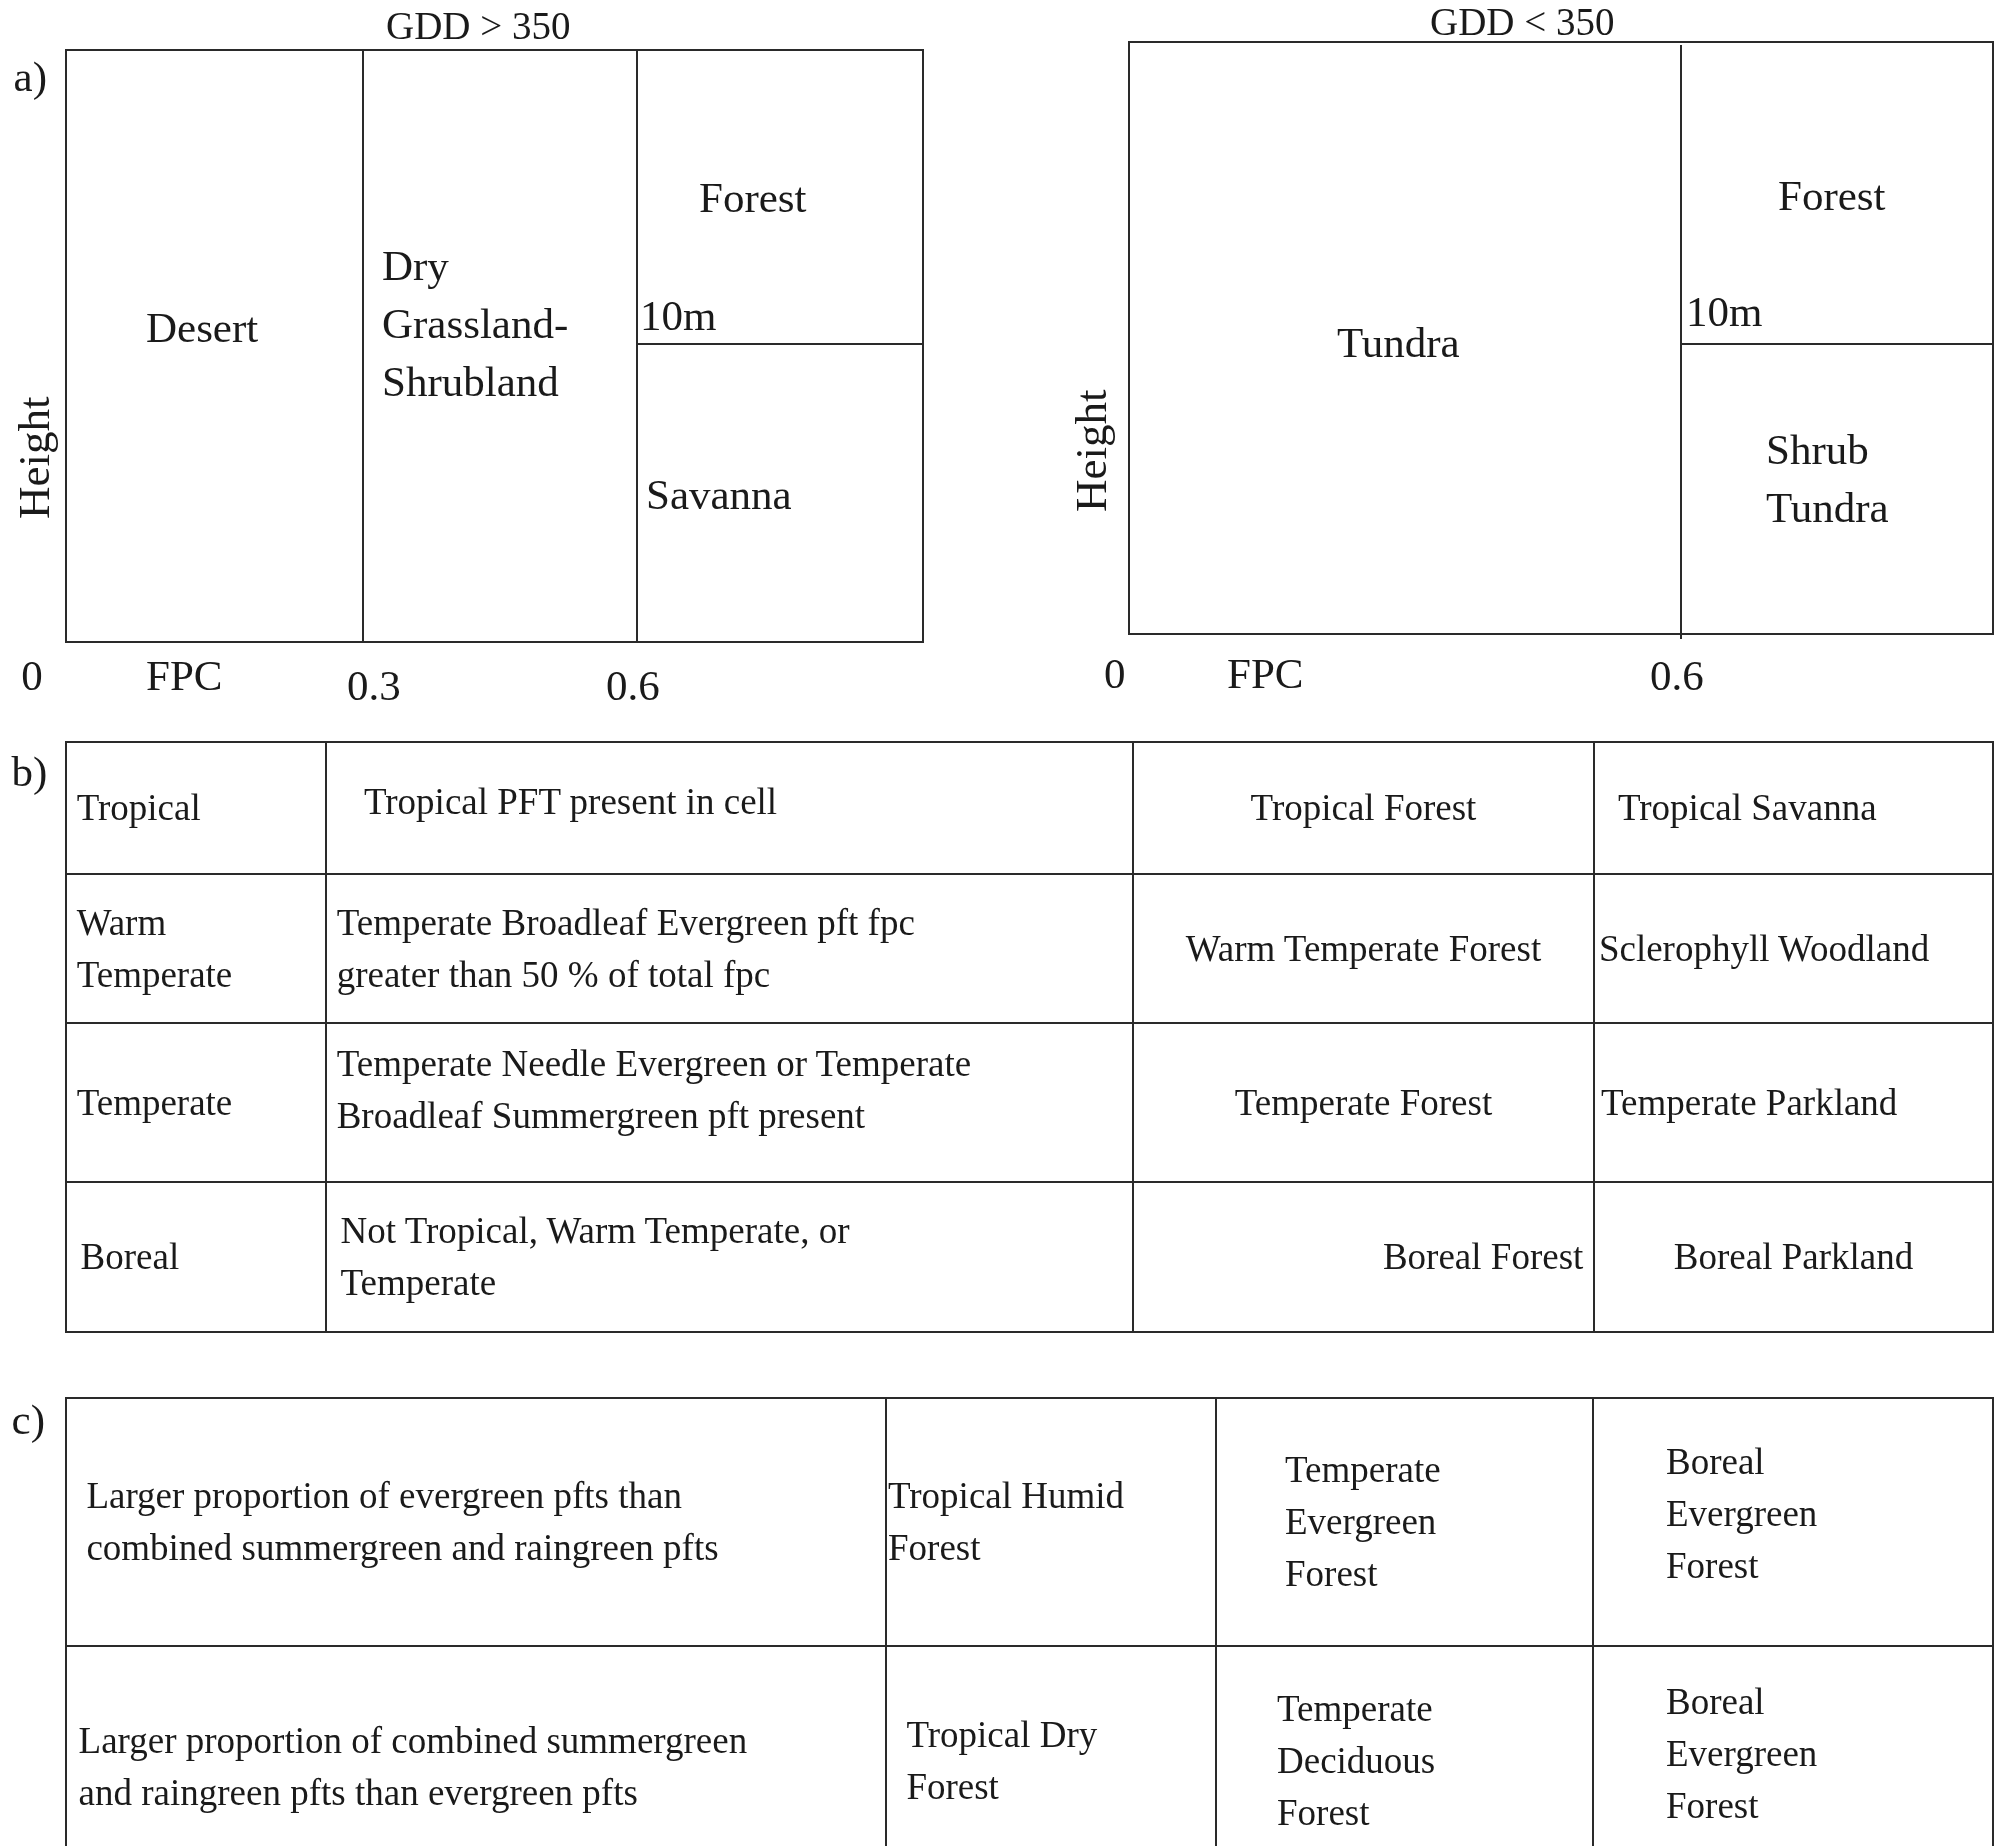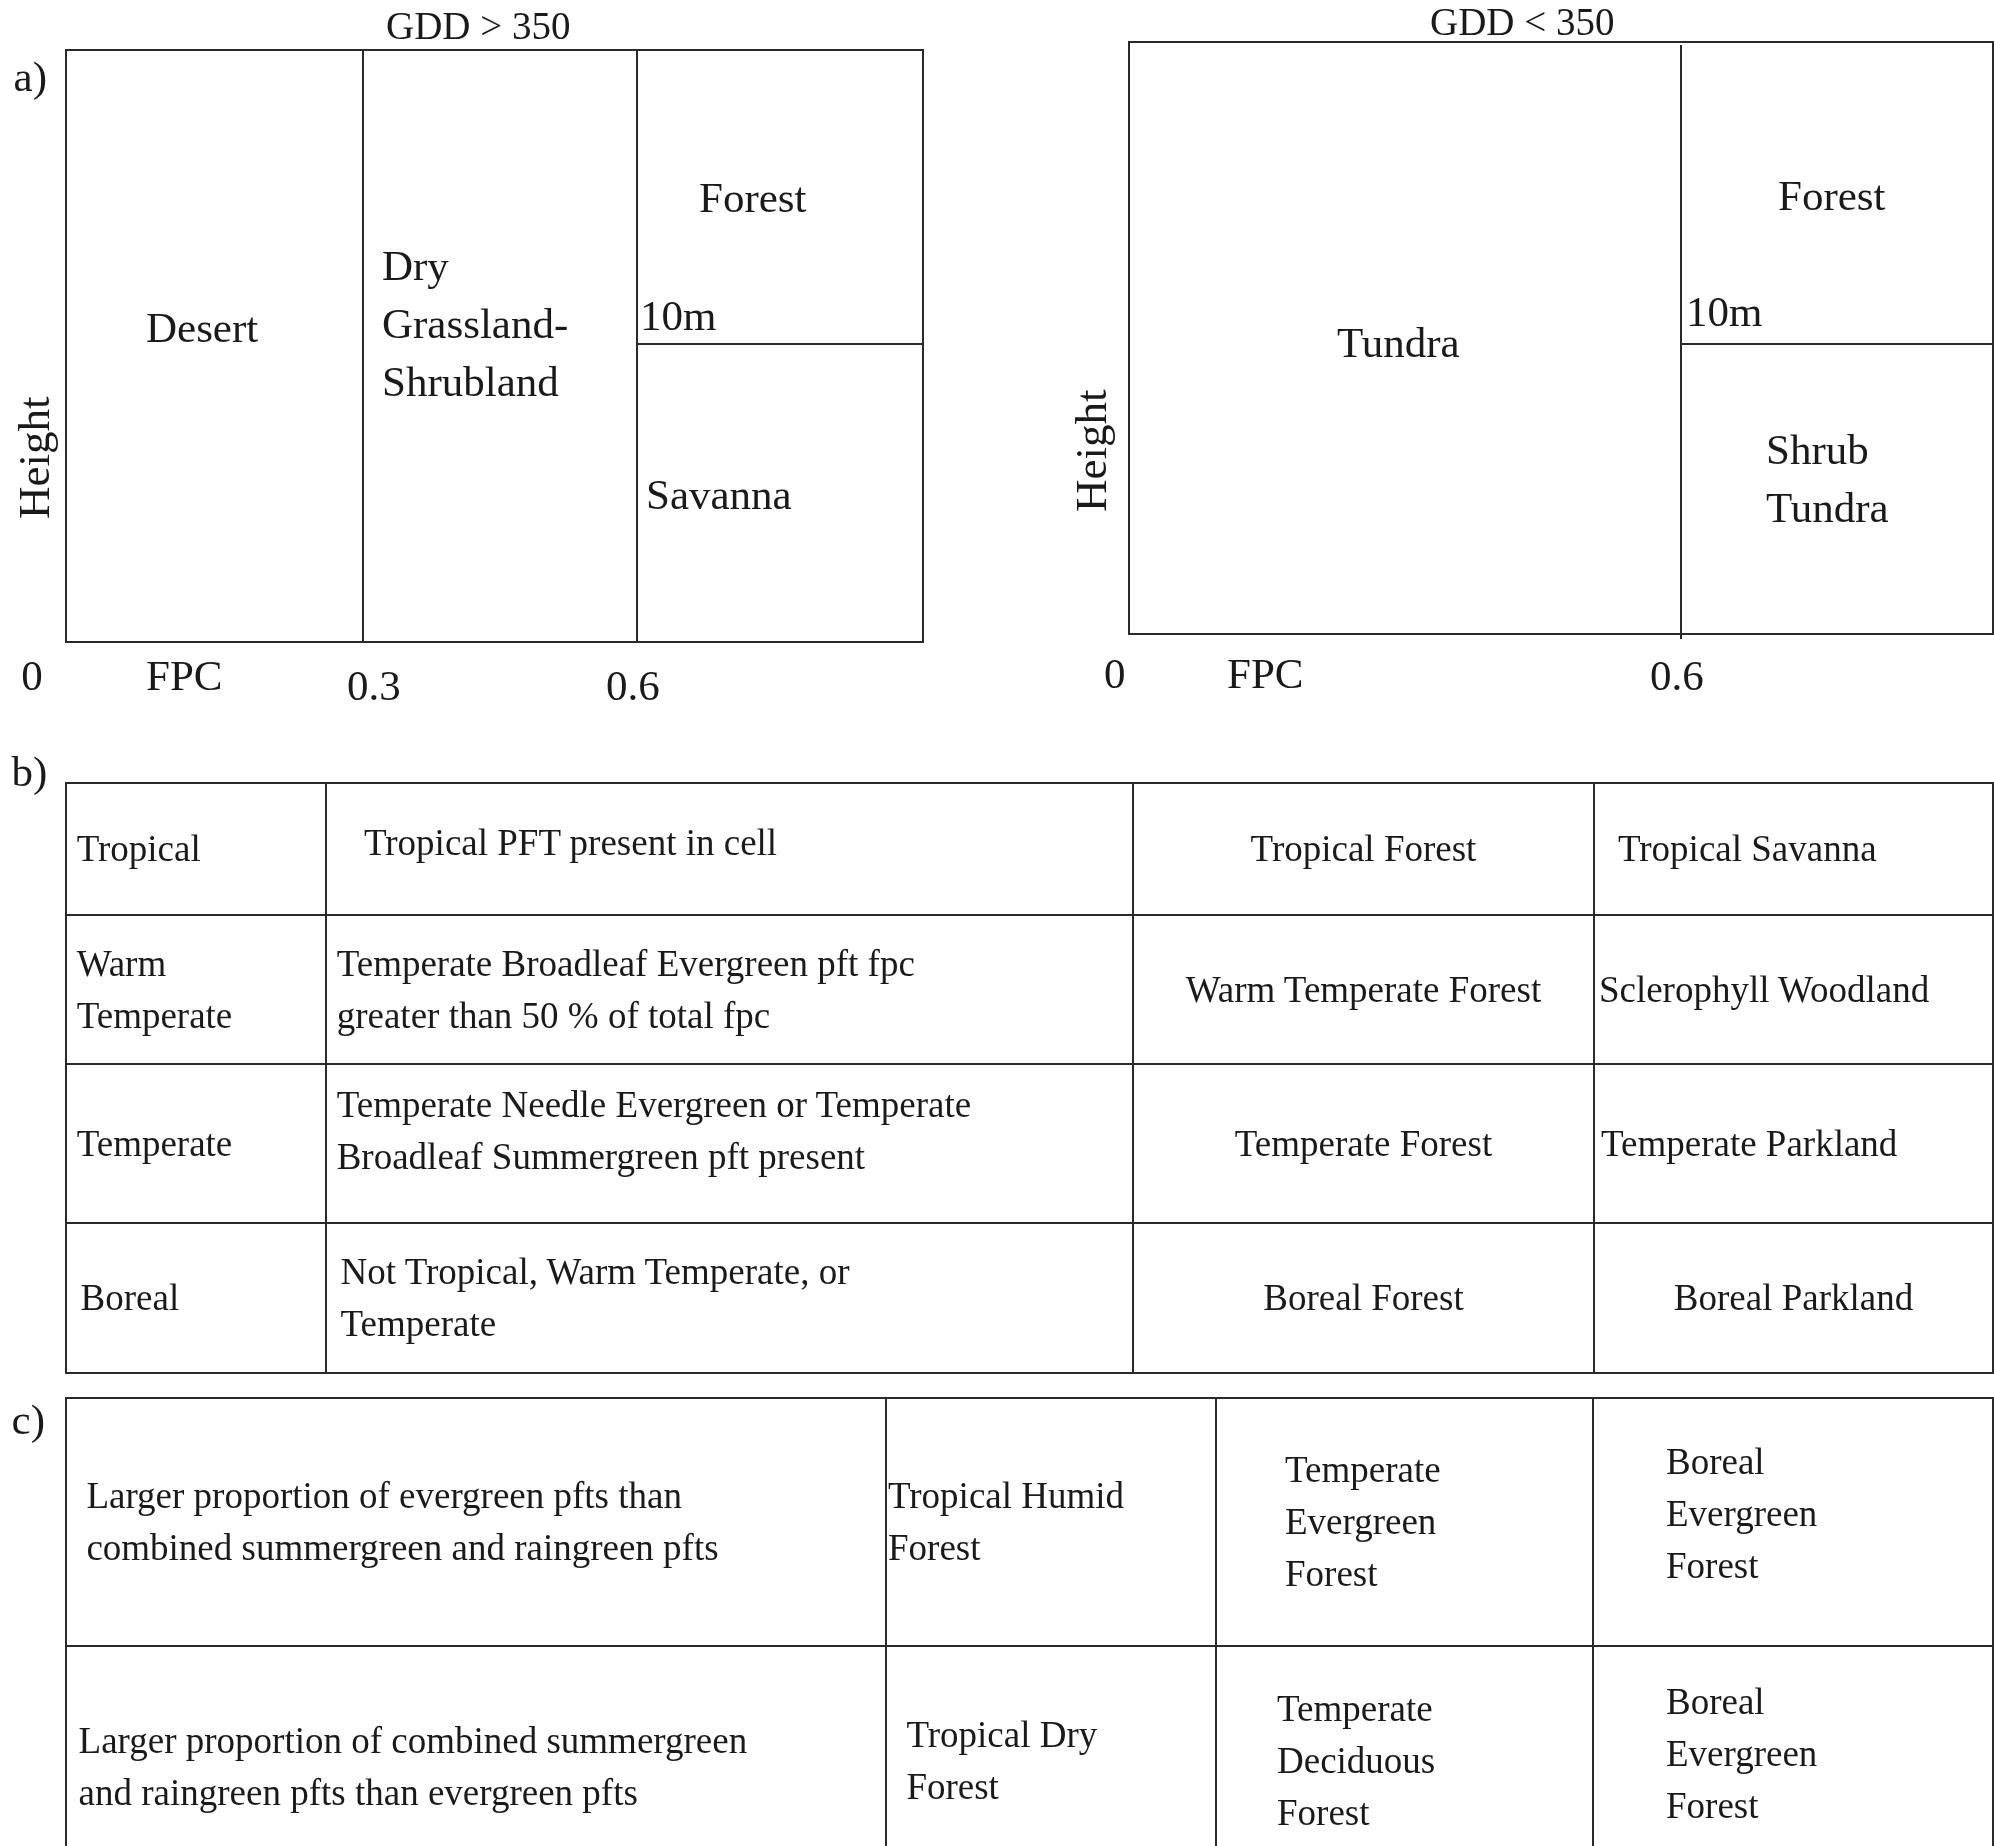--- a/index.html
+++ b/index.html
@@ -58,21 +58,21 @@
 
     <div class="ylabel" style="left:1065px; top:512px;">Height</div>
     <div class="tick" style="left:1104px; top:652px;">0</div>
     <div class="tick" style="left:1227px; top:652px;">FPC</div>
     <div class="tick" style="left:1650px; top:654px;">0.6</div>
   </div>
 </div>
 
 <div>
   <div class="panel-label" style="left:11.6px; top:747px;">b)</div>
-  <table class="grid" style="left:65px; top:782px; width:1927px; height:591px;">
+  <table class="grid" style="left:65px; top:741px; width:1927px; height:591px;">
     <colgroup>
       <col style="width:260px">
         <col style="width:807px">
         <col style="width:461px">
         <col style="width:399px">
     </colgroup>
     <tbody>
         <tr style="height:132px;">
       <td><span>Tropical</span></td>
       <td style="vertical-align:top; padding-top:33px; padding-left:37px;"><span>Tropical  PFT present  in  cell</span></td>
@@ -99,21 +99,21 @@
           </td>
       <td style="text-align:center;margin-top:44px;"><span>Temperate  Forest</span></td>
       <td style="padding-left:6px;"><span>Temperate  Parkland</span></td>
     </tr>
     <tr style="height:150px;">
       <td style="padding-left:13.6px;"><span>Boreal</span></td>
       <td style="padding-left:13.6px;">
             <div>Not Tropical,  Warm Temperate,  or</div>
             <div>Temperate</div>
           </td>
-      <td style="text-align:center;"><span>Boreal Forest</span></td>
+      <td style="text-align:right;"><span>Boreal Forest</span></td>
       <td style="text-align:center;"><span>Boreal Parkland</span></td>
     </tr>
   </tbody>
     </table>
 </div>
 
 <div>
   <div class="panel-label" style="left:11.6px; top:1395px;">c)</div>
   <table class="grid" style="left:65px; top:1397px; width:1927px; height:448px;">
     <colgroup>

